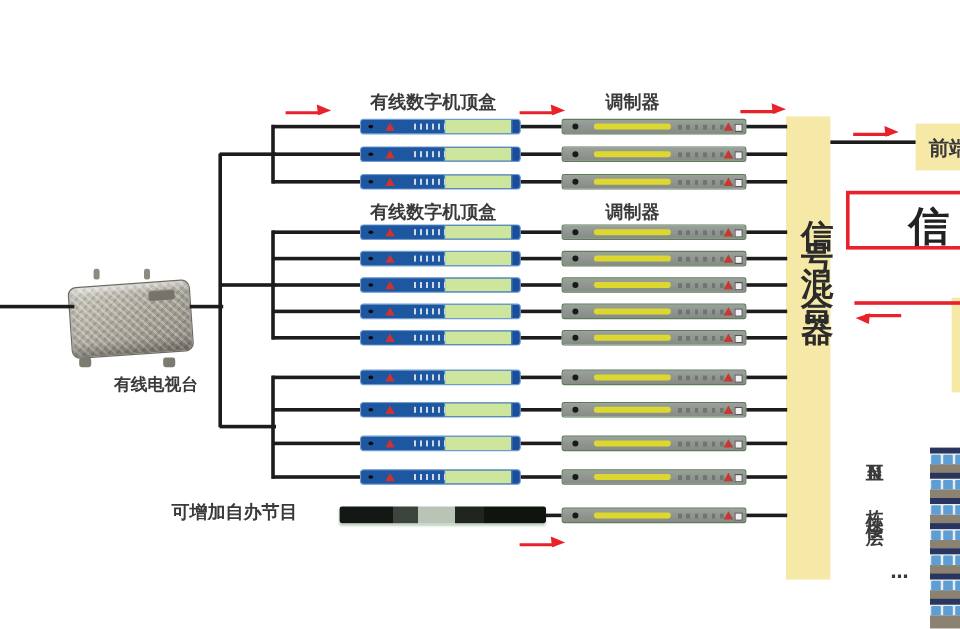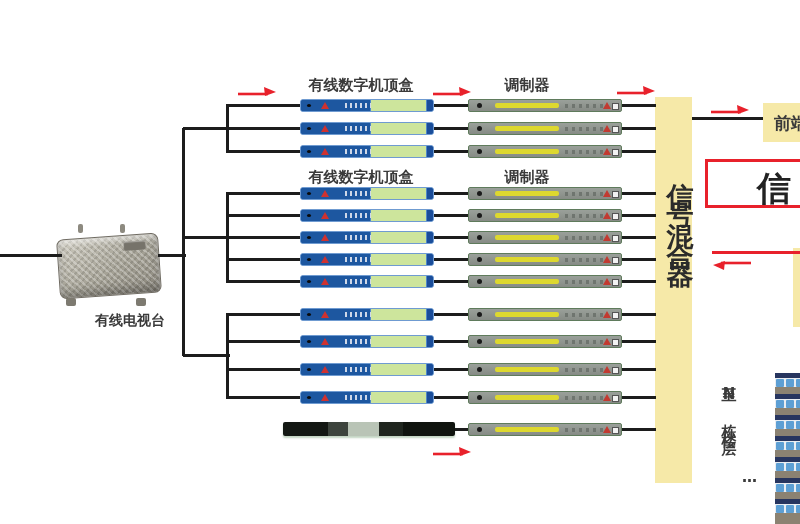--- a/index.html
+++ b/index.html
@@ -156,20 +156,21 @@
       <div class="floor-gap"></div>
       <div class="floor-band"></div>
       <div class="floor-win">
         <i></i>
         <i></i>
         <i></i>
       </div>
       <div class="floor-gap"></div>
     </div>
 
+  <div class="lbl" style="left:143px;top:418px;">可增加自办节目</div>
 
 <div class="hline" style="left: 0px; top: 254px; width: 62px;"></div>
     <div class="hline" style="left: 158px; top: 254px; width: 28px;"></div>
     <div class="vline" style="left: 182px; top: 128px; height: 228px;"></div>
     <div class="hline" style="left: 183px; top: 127px; width: 47px;"></div>
     <div class="vline" style="left: 226px; top: 104px; height: 49px;"></div>
     <div class="hline" style="left: 227px; top: 104px; width: 73px;"></div>
     <div class="stb" style="left: 300px; top: 99px;">
       <div class="stb-left">
         <span class="stb-dot"></span>

